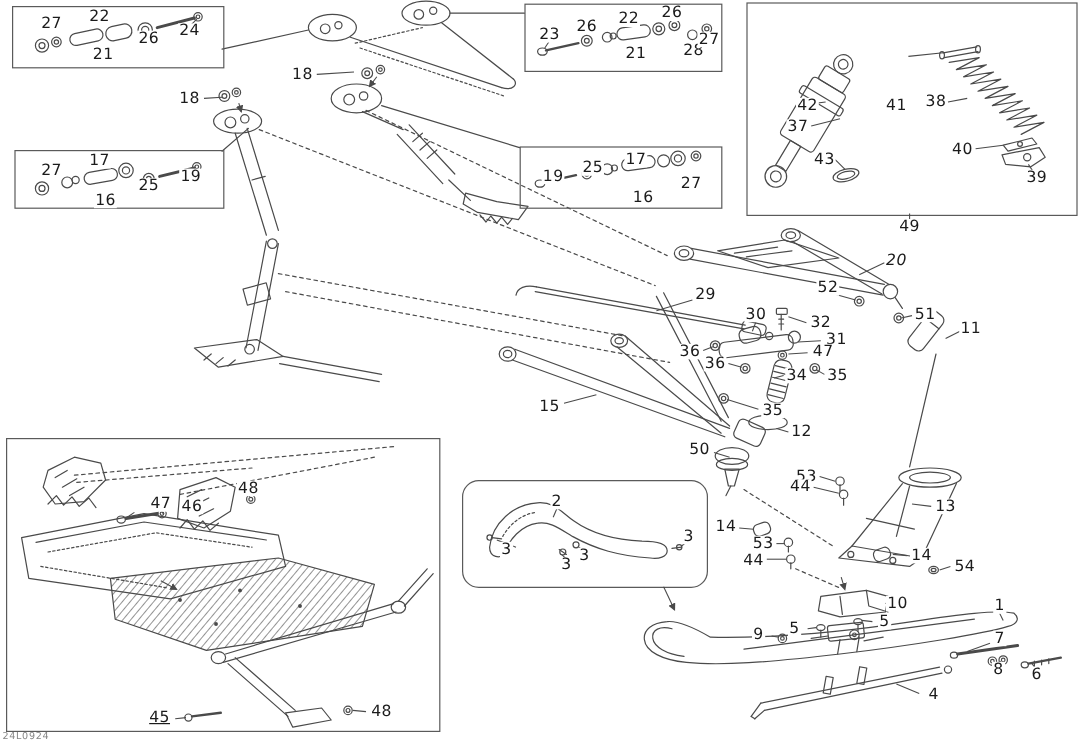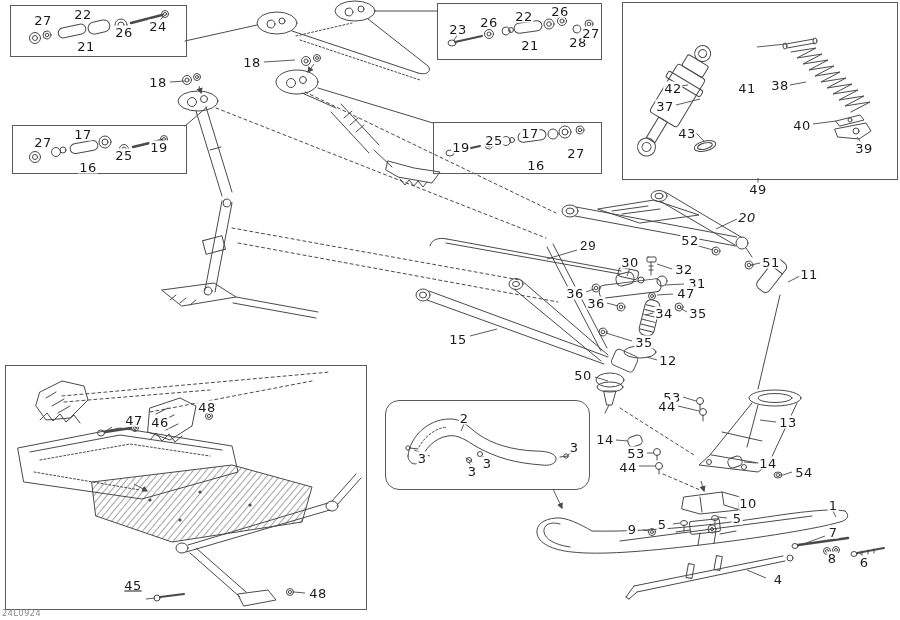--- a/index.html
+++ b/index.html
@@ -551,21 +551,21 @@
       <span class="callout" style="left: 665px; top: 106px;">37</span>
       <span class="callout" style="left: 687px; top: 133px;">43</span>
       <span class="callout" style="left: 780px; top: 85px;">38</span>
       <span class="callout" style="left: 802px; top: 125px;">40</span>
       <span class="callout" style="left: 864px; top: 148px;">39</span>
       <span class="callout" style="left: 758px; top: 189px;">49</span>
       <span class="callout" style="left: 158px; top: 82px;">18</span>
       <span class="callout" style="left: 252px; top: 62px;">18</span>
       <span class="callout" style="left: 747px; top: 217px; font-style: italic;">20</span>
       <span class="callout" style="left: 690px; top: 240px;">52</span>
-      <span class="callout" style="left: 588px; top: 246px; font-family: Liberation Mono, monospace;">29</span>
+      <span class="callout" style="left: 588px; top: 246px;">29</span>
       <span class="callout" style="left: 630px; top: 262px;">30</span>
       <span class="callout" style="left: 684px; top: 269px;">32</span>
       <span class="callout" style="left: 771px; top: 262px;">51</span>
       <span class="callout" style="left: 809px; top: 274px;">11</span>
       <span class="callout" style="left: 697px; top: 283px; text-align: right;">31</span>
       <span class="callout" style="left: 686px; top: 293px;">47</span>
       <span class="callout" style="left: 575px; top: 293px;">36</span>
       <span class="callout" style="left: 596px; top: 303px;">36</span>
       <span class="callout" style="left: 664px; top: 313px;">34</span>
       <span class="callout" style="left: 698px; top: 313px;">35</span>
@@ -591,18 +591,18 @@
       <span class="callout" style="left: 864px; top: 562px;">6</span>
       <span class="callout" style="left: 778px; top: 579px;">4</span>
       <span class="callout" style="left: 464px; top: 418px;">2</span>
       <span class="callout" style="left: 422px; top: 458px;">3</span>
       <span class="callout" style="left: 472px; top: 471px;">3</span>
       <span class="callout" style="left: 487px; top: 463px;">3</span>
       <span class="callout" style="left: 574px; top: 447px;">3</span>
       <span class="callout" style="left: 112px; top: 422px; margin-left: 48px;">46</span>
       <span class="callout" style="left: 134px; top: 420px;">47</span>
       <span class="callout" style="left: 207px; top: 407px;">48</span>
-      <span class="callout" style="left: 133px; top: 585px; text-decoration: underline;">45</span>
+      <span class="callout" style="left: 133px; top: 598px; text-decoration: underline;">45</span>
       <span class="callout" style="left: 318px; top: 593px;">48</span>
     </div>
 
   <div class="drawing-code">24L0924</div>
 </div>
 
 </body></html>

